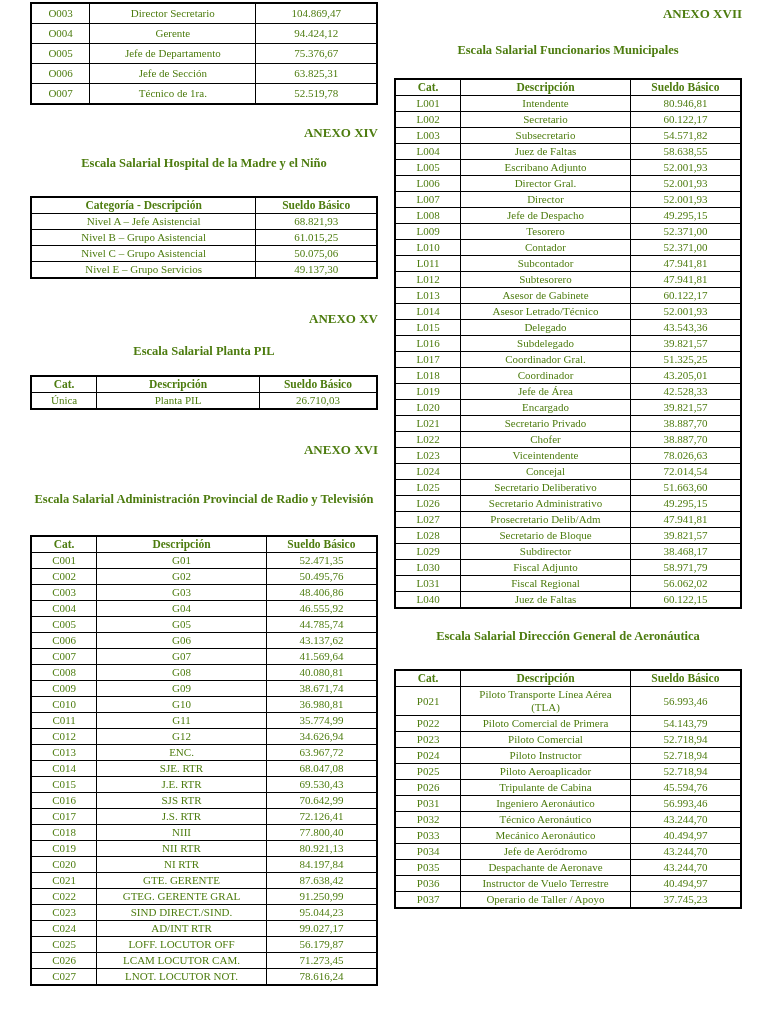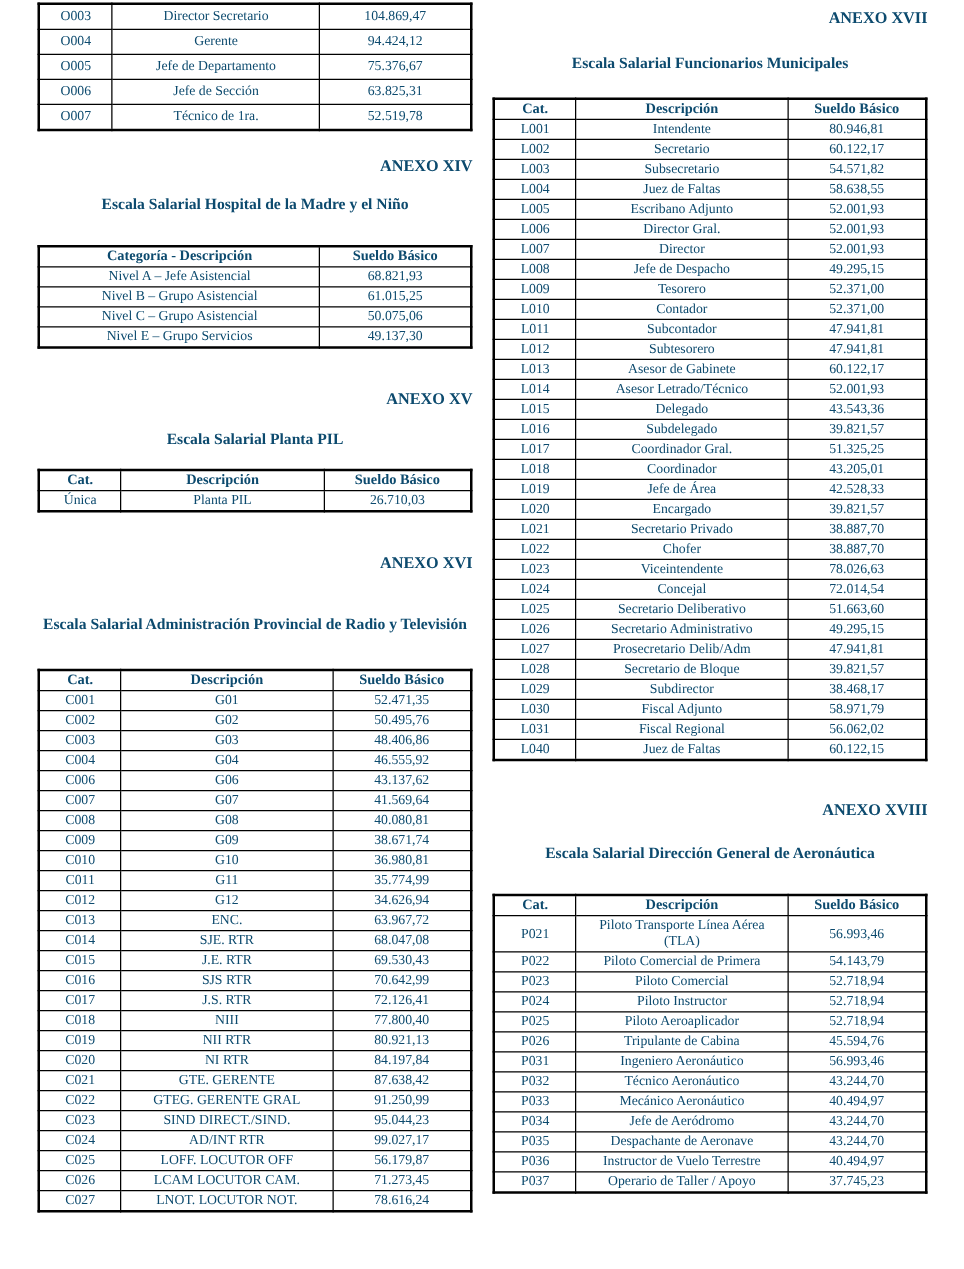--- a/index.html
+++ b/index.html
@@ -1,21 +1,21 @@
 <!DOCTYPE html>
 <html><head>
 <meta charset="utf-8">
 <style>
   html,body{margin:0;padding:0;background:#ffffff;}
   #page{
     position:relative;
     width:771px;height:1015px;
     background:#ffffff;
     font-family:"Liberation Serif","DejaVu Serif",serif;
-    color:#0c4a6e;
+    color:#4d7c0f;
     overflow:hidden;
     border-radius:31px;
   }
   .col{position:absolute;top:0;}
   .col-left{left:30px;width:348px;}
   .col-right{left:394px;width:348px;}
 
   .anexo-heading{
     text-align:right;font-weight:bold;font-size:13px;line-height:15px;
   }
@@ -182,20 +182,25 @@
             <td>C003</td>
             <td>G03</td>
             <td>48.406,86</td>
           </tr>
           <tr>
             <td>C004</td>
             <td>G04</td>
             <td>46.555,92</td>
           </tr>
           <tr>
+            <td>C005</td>
+            <td>G05</td>
+            <td>44.785,74</td>
+          </tr>
+          <tr>
             <td>C006</td>
             <td>G06</td>
             <td>43.137,62</td>
           </tr>
           <tr>
             <td>C007</td>
             <td>G07</td>
             <td>41.569,64</td>
           </tr>
           <tr>
@@ -477,21 +482,20 @@
             <td>56.062,02</td>
           </tr>
           <tr>
             <td>L040</td>
             <td>Juez de Faltas</td>
             <td>60.122,15</td>
           </tr>
         </tbody>
       </table>
 
-    <div id="anexo18-heading" class="anexo-heading">ANEXO XVIII</div>
     <div id="anexo18-title" class="anexo-title">Escala Salarial Dirección General de Aeronáutica</div>
     <table id="anexo18-table" class="tight">
         <colgroup>
           <col style="width: 19%;">
           <col style="width: 49%;">
           <col style="width: 32%;">
         </colgroup>
         <thead>
           <tr>
             <th>Cat.</th>

